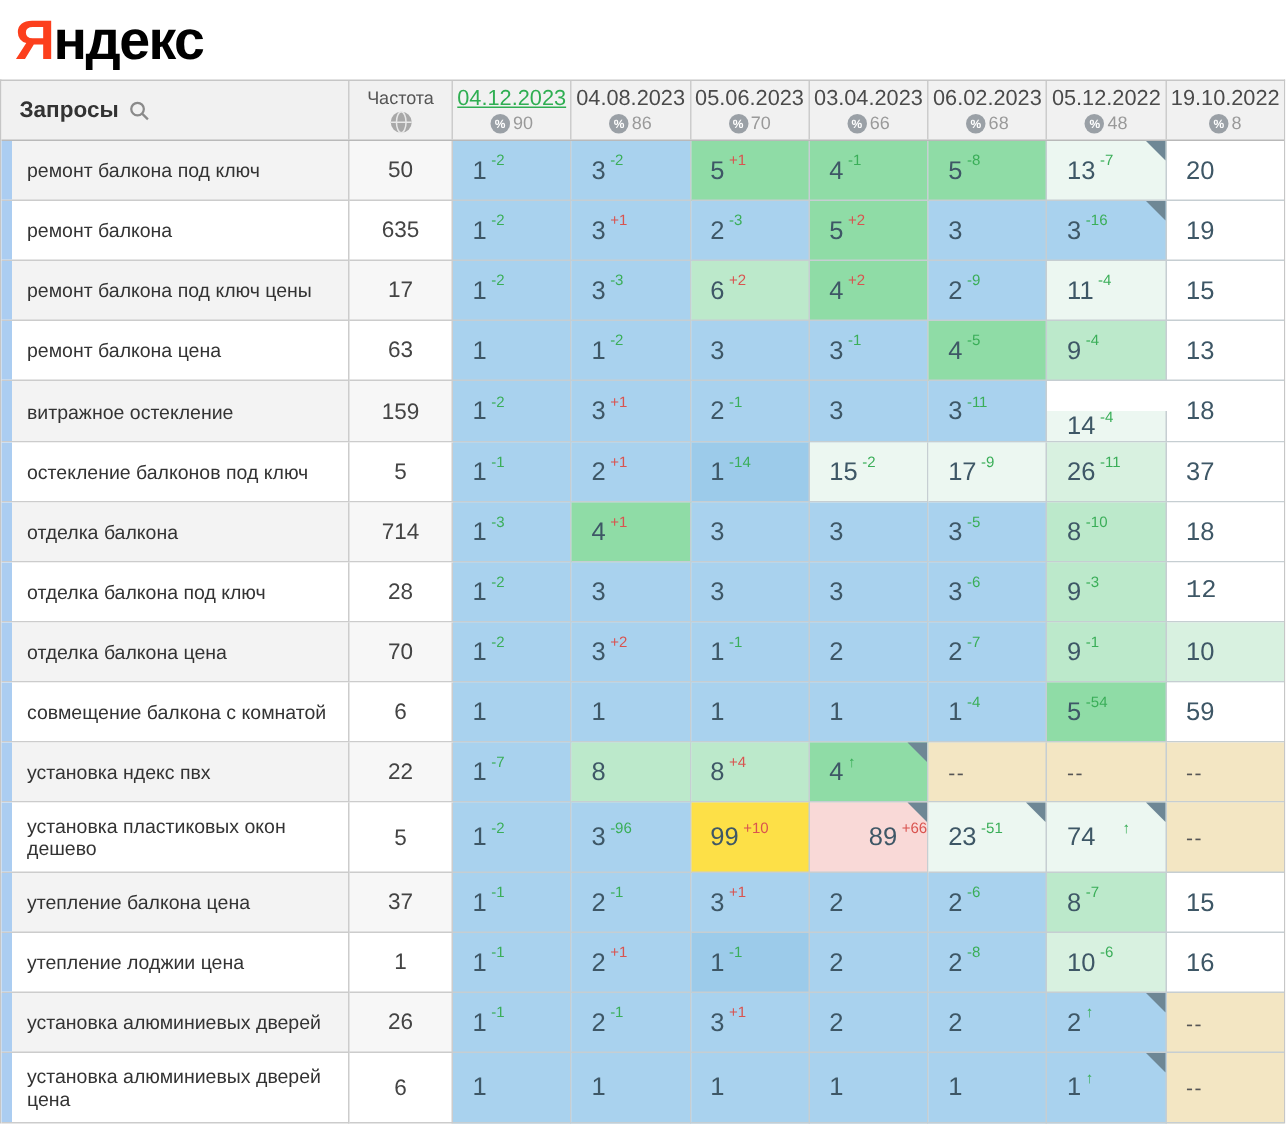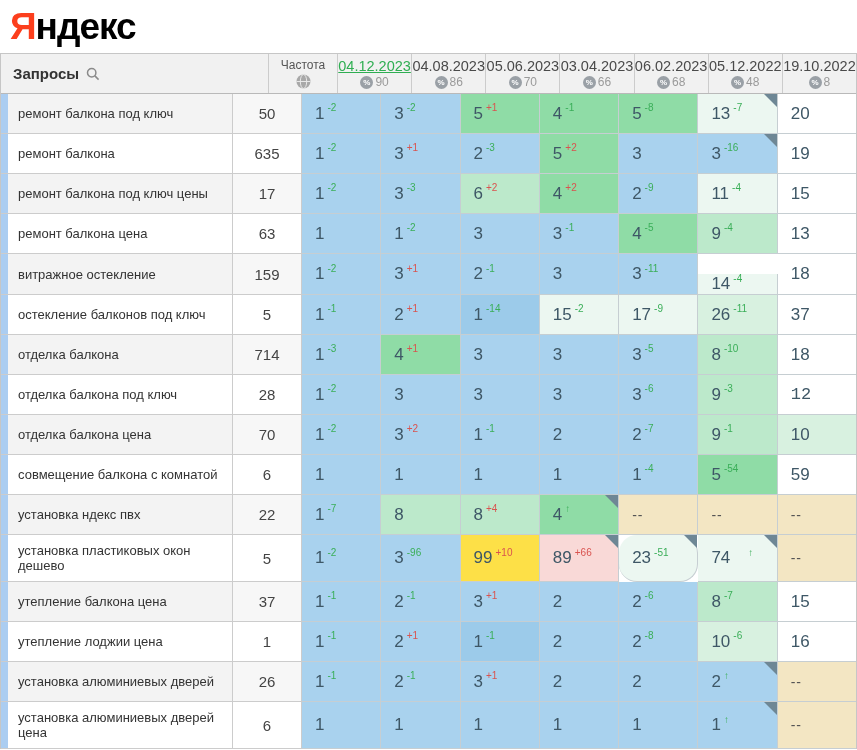--- a/index.html
+++ b/index.html
@@ -6,21 +6,21 @@
   html,body { background:#fff; }
   .page { position:relative; width:857px; height:750px; overflow:hidden;
           font-family:"Liberation Sans", sans-serif; background:#fff; }
   .logo { padding:6px 0 0 10px; height:53px; font-weight:700; font-size:37px;
           letter-spacing:-1px; color:#000; }
   .logo .ya { color:#fc3f1d; }
   .ptable { border:1px solid #c6c6c6; border-bottom:none; width:857px; }
   .thead { display:flex; height:40px; background:#f1f1f1; border-bottom:1px solid #b9b9b9; }
   .th { border-right:1px solid #ccc; }
   .th:last-child { border-right:none; }
-  .th-queries { width:268px; display:flex; align-items:center; gap:7px;
+  .th-queries { width:232px; display:flex; align-items:center; gap:7px;
                 padding-left:12px; font-size:15px; font-weight:700; color:#333; }
   .th-freq { width:69px; display:flex; flex-direction:column; align-items:center;
              justify-content:center; font-size:12px; color:#555; gap:2px; }
   .th-date { flex:1; display:flex; flex-direction:column; align-items:center;
              justify-content:center; gap:1px; }
   .date-link { font-size:14.5px; color:#4a4a4a; text-decoration:none; cursor:pointer; }
   .date-link.sel { text-decoration:underline; }
   .pct-row { display:flex; align-items:center; gap:2px; font-size:12px; color:#9a9a9a; }
   .pct-ico { display:inline-block; width:13px; height:13px; border-radius:50%;
              background:#9aa0a6; color:#fff; font-size:8px; line-height:13px;
@@ -484,26 +484,26 @@
             <span class="pd" style="color: rgb(58, 174, 88);">-2</span>
           </div>
           <div class="td-pos" style="background: rgb(169, 210, 238);">
             <span class="pv" style="color: rgb(62, 87, 102);">3</span>
             <span class="pd" style="color: rgb(58, 174, 88);">-96</span>
           </div>
           <div class="td-pos" style="background: #fde047;">
             <span class="pv" style="color: rgb(62, 87, 102);">99</span>
             <span class="pd" style="color: rgb(217, 83, 79);">+10</span>
           </div>
-          <div class="td-pos" style="background: rgb(249, 217, 215);">
+          <div class="td-pos" style="background: rgb(249, 217, 215); justify-content: flex-end;">
             <span class="pv" style="color: rgb(62, 87, 102);">89</span>
             <span class="pd" style="color: rgb(217, 83, 79);">+66</span>
             <span class="corner" style="border-top: 13px solid rgb(110, 135, 149);"></span>
           </div>
-          <div class="td-pos" style="background: rgb(236, 247, 241); border-radius: 18px;">
+          <div class="td-pos" style="background: rgb(236, 247, 241);">
             <span class="pv" style="color: rgb(62, 87, 102);">23</span>
             <span class="pd" style="color: rgb(58, 174, 88);">-51</span>
             <span class="corner" style="border-top: 13px solid rgb(110, 135, 149);"></span>
           </div>
           <div class="td-pos" style="background: rgb(236, 247, 241); gap: 15px;">
             <span class="pv" style="color: rgb(62, 87, 102);">74</span>
             <span class="pd" style="color: rgb(58, 174, 88);">↑</span>
             <span class="corner" style="border-top: 13px solid rgb(110, 135, 149);"></span>
           </div>
           <div class="td-pos" style="background: rgb(243, 230, 195);">

